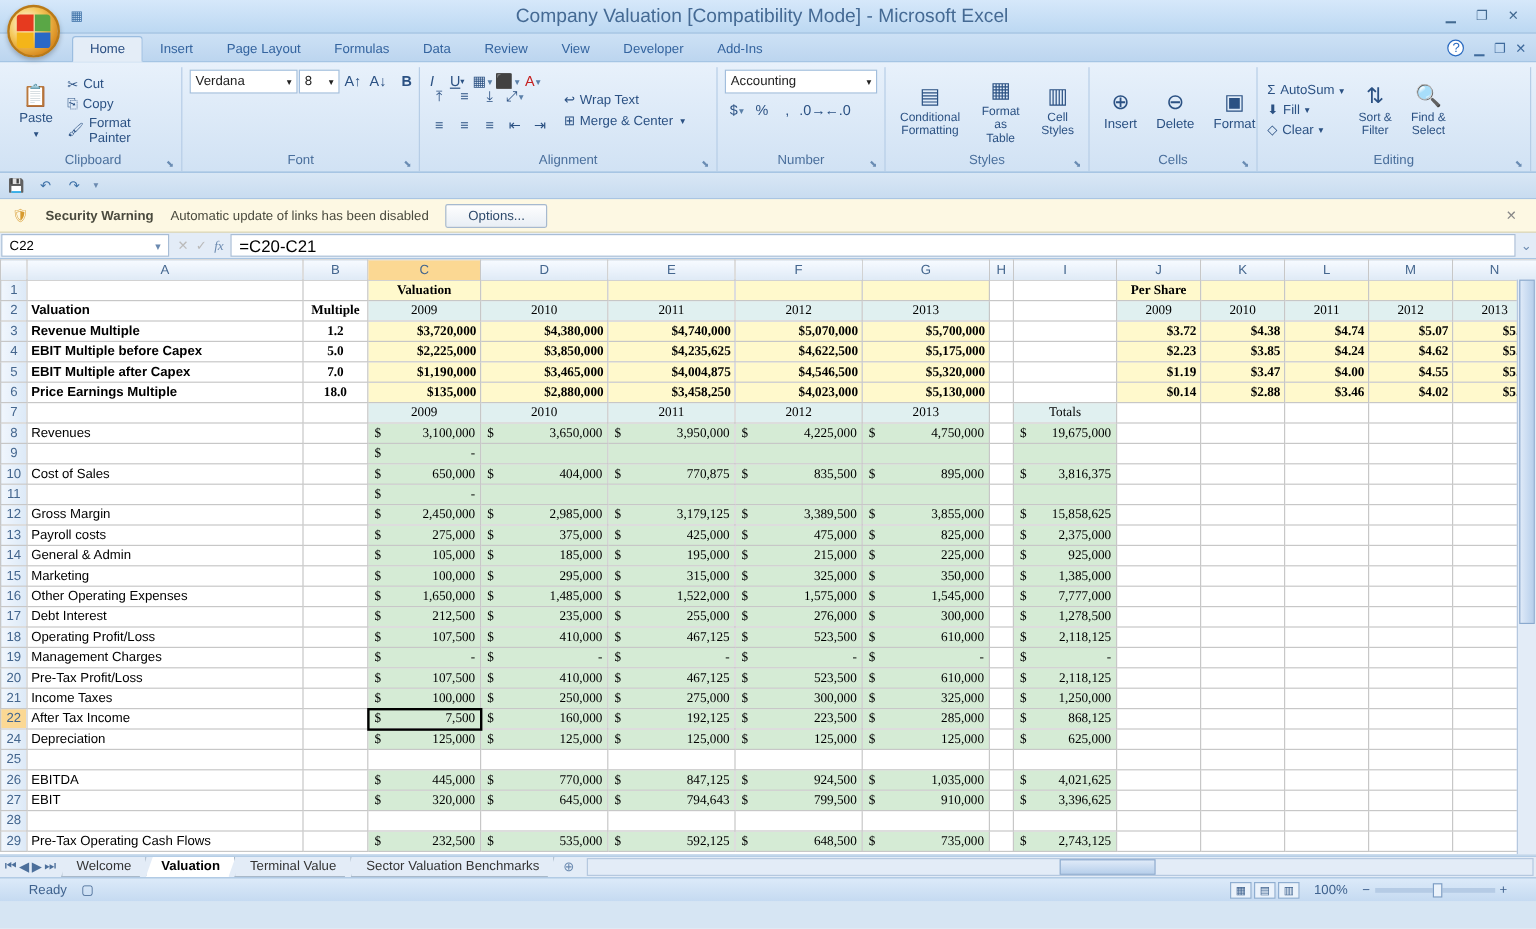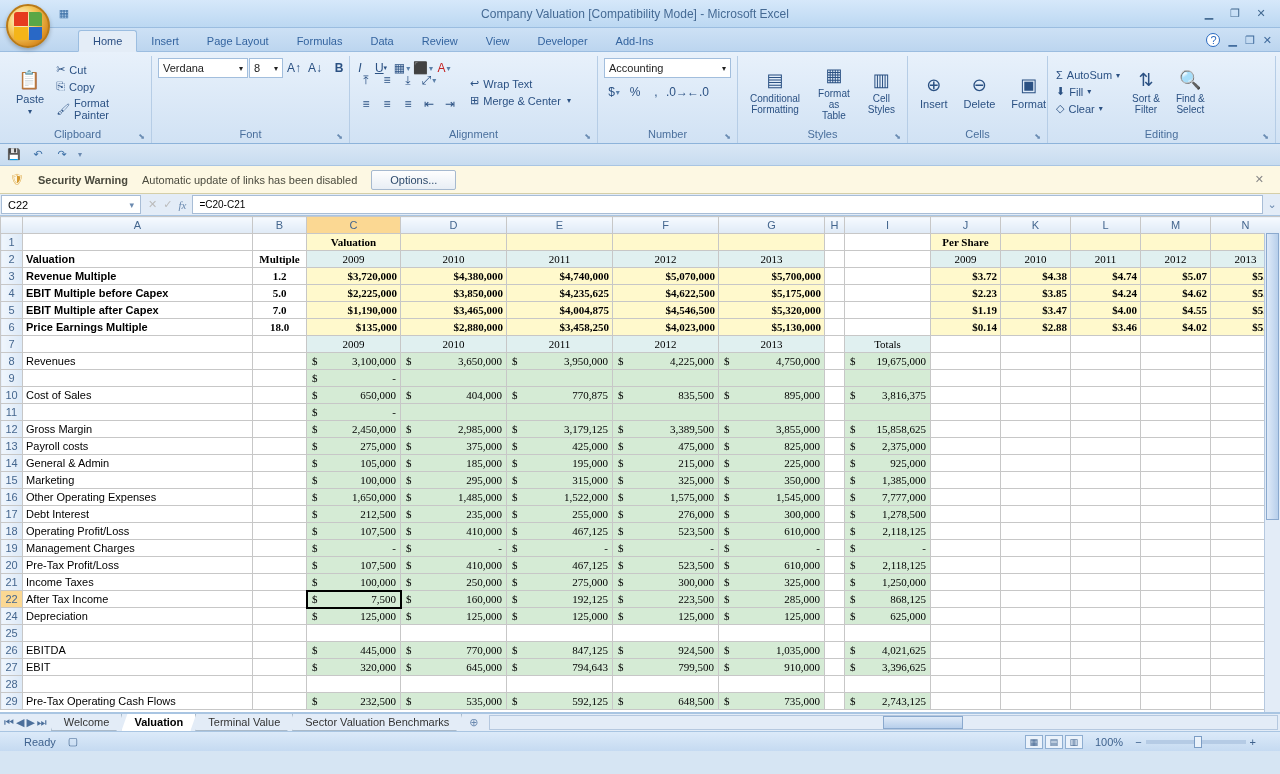--- a/index.html
+++ b/index.html
@@ -5,26 +5,26 @@
 * { box-sizing: border-box; margin: 0; padding: 0; }
 body { font-family: "Segoe UI", Tahoma, sans-serif; font-size: 11px; background: #d6e5f3; overflow: hidden; user-select: none; }
 
 
 .titlebar { height: 28px; background: linear-gradient(#d6e8fa, #bcd8f2); display: flex; align-items: center; border-bottom: 1px solid #9bbde0; position: relative; }
 .office-btn { width: 44px; height: 44px; border-radius: 50%; background: radial-gradient(circle at 35% 35%, #fff, #f5c95c 40%, #d88a1f 75%); border: 2px solid #b97a18; position: absolute; top: 4px; left: 6px; z-index: 10; box-shadow: 0 2px 4px rgba(0,0,0,.25); display:flex; align-items:center; justify-content:center; }
 .office-btn-inner { width: 28px; height: 28px; display: grid; grid-template: 1fr 1fr / 1fr 1fr; gap: 1px; }
 .ob1 { background:#e63a1f; border-radius:3px 0 0 0;} .ob2{background:#5aa746;border-radius:0 3px 0 0;} .ob3{background:#f4b519;border-radius:0 0 0 3px;} .ob4{background:#2968c6;border-radius:0 0 3px 0;}
 .qat { margin-left: 56px; display: flex; align-items: center; gap: 8px; }
 .qat-ico { width: 16px; height: 16px; display:inline-flex; align-items:center; justify-content:center; color:#3a6ea5; }
-.title-text { flex: 1; text-align: center; color: #456a94; font-size: 12px; }
+.title-text { flex: 1; text-align: center; color: #456a94; font-size: 16px; }
 .win-ctrls { display: flex; gap: 4px; padding-right: 8px; }
 .win-ctrl { width: 22px; height: 16px; color:#436a91; display:flex;align-items:center;justify-content:center; }
 
 
-.tabbar { height: 24px; background: linear-gradient(#cde1f5, #bcd5ef); display: flex; align-items: flex-end; padding-left: 78px; gap: 0; border-bottom: 1px solid #9bbde0; }
+.tabbar { height: 24px; background: linear-gradient(#cde1f5, #bcd5ef); display: flex; align-items: flex-end; padding-left: 60px; gap: 0; border-bottom: 1px solid #9bbde0; }
 .tab { padding: 4px 14px 4px; color: #34649f; cursor: pointer; }
 .tab.active { background: #e4edf7; border: 1px solid #9bbde0; border-bottom: 1px solid #e4edf7; border-radius: 3px 3px 0 0; position:relative; top:1px; color:#2b4f83; }
 .help-ico { margin-left:auto; padding:4px 8px; display:flex;gap:8px; color:#3f6a9c; align-items:center;}
 
 
 .ribbon { background: linear-gradient(#e8f1fb,#d1e2f4); border-bottom: 1px solid #8db3da; padding: 4px 4px 0; display:flex; height: 92px; }
 .rgroup { border-right: 1px solid #b6cde6; padding: 2px 6px 0; display:flex; flex-direction:column; }
 .rgroup-body { flex:1; display:flex; align-items:center; gap:4px; }
 .rgroup-label { text-align:center; font-size:11px; color:#4a6f9c; padding:2px 0 3px; position:relative; }
 .rgroup-label:after { content:"⬊"; position:absolute; right:0; bottom:2px; font-size:8px; color:#6a8cb3; }
@@ -43,21 +43,21 @@
 
 .secbar { height:28px; background:#fdf8e3; border-bottom:1px solid #d5cfa8; display:flex;align-items:center;padding:0 10px;gap:14px; font-size:11px; color:#4a4a3e;}
 .sec-btn { background: linear-gradient(#fefefe,#e8eef5); border:1px solid #a6b9cf; padding:3px 18px; border-radius:2px; font-size:11px; color:#2e4a6b; }
 .sec-close { margin-left:auto;color:#888;padding:0 6px;}
 
 
 .fbar { height:22px; background:#e3ecf7; border-bottom:1px solid #a9c5e2; display:flex;align-items:stretch;}
 .namebox { width:140px; background:#fff;border:1px solid #a8bdd6;margin:1px;display:flex;align-items:center;padding:0 6px;font-size:11px;justify-content:center;}
 .namebox:after{content:"▾";font-size:9px;margin-left:auto;color:#6b8ab0;}
 .fx-btns { display:flex;align-items:center;padding:0 6px;gap:6px;color:#6b8ab0;}
-.formula { flex:1; background:#fff; border:1px solid #a8bdd6; margin:1px 1px 1px 0; display:flex;align-items:center;padding:0 6px;font-size:10px;}
+.formula { flex:1; background:#fff; border:1px solid #a8bdd6; margin:1px 1px 1px 0; display:flex;align-items:center;padding:0 6px;font-size:14px;}
 .fexpand{width:16px;display:flex;align-items:center;justify-content:center;color:#6b8ab0;}
 
 
 .grid-wrap { background:#fff; position:relative; height: 497px; overflow:hidden; border-bottom:1px solid #a9c5e2;}
 .grid { border-collapse:collapse; table-layout:fixed; width: 1264px;}
 .grid th, .grid td { border:1px solid #c7c7c7; height:17px; font-size:11px; padding:0 3px; white-space:nowrap; overflow:hidden; }
 .grid th { background: linear-gradient(#f6faff,#dfeaf6); color:#44668e; font-weight:normal; text-align:center; position:relative; }
 .grid th.sel, .grid td.rowhdr.sel { background:#fbd893; }
 .rowhdr { background: linear-gradient(90deg,#f0f6fd,#dce9f7); text-align:center; color:#44668e; width:22px;}
 .corner{ width:22px; background:linear-gradient(#e8f1fb,#d6e5f5);}

